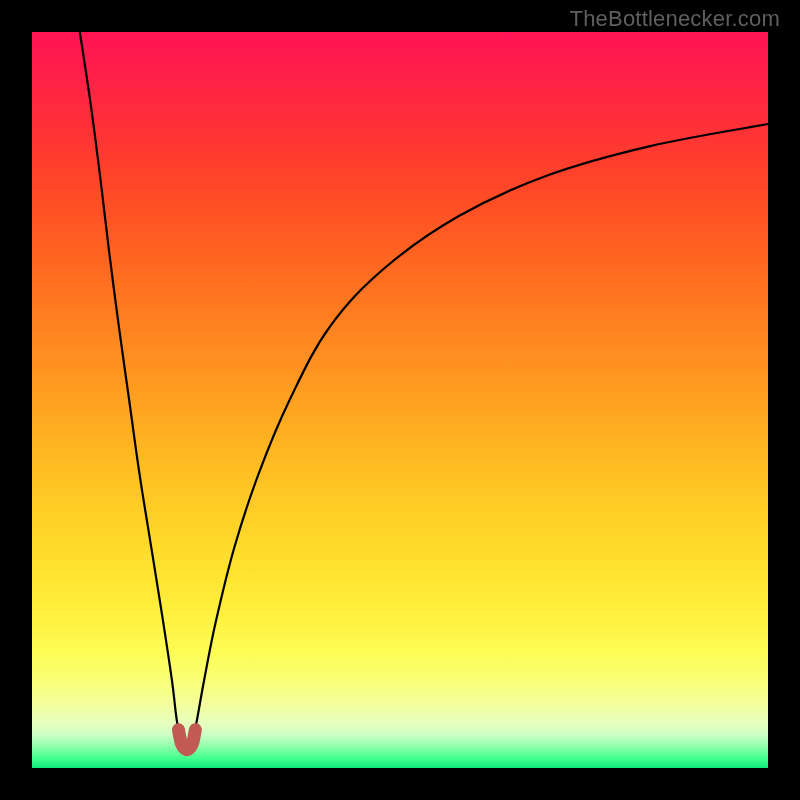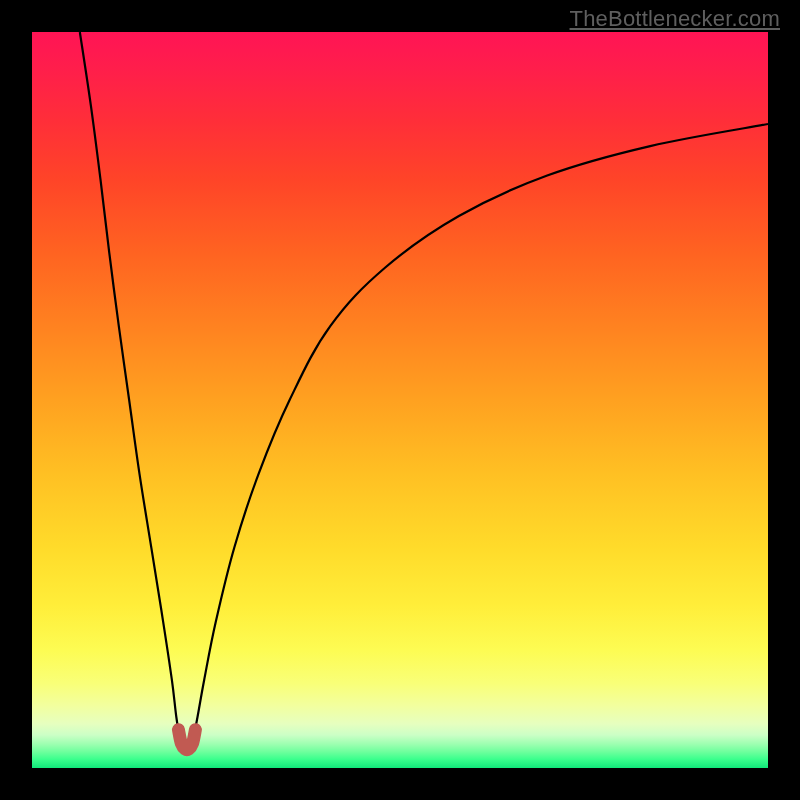--- a/index.html
+++ b/index.html
@@ -35,21 +35,20 @@
     height: 100%;
   }
   .watermark {
     position: absolute;
     top: 6px;
     right: 20px;
     color: #5f5f5f;
     font-size: 22px;
     letter-spacing: 0.2px;
     font-weight: 400;
-    text-decoration: underline;
   }
 </style>
 </head>
 <body>
 
 <div class="frame">
 
   <div class="plot">
     <svg class="gradient" viewBox="0 0 100 100" preserveAspectRatio="none">
       <defs>

